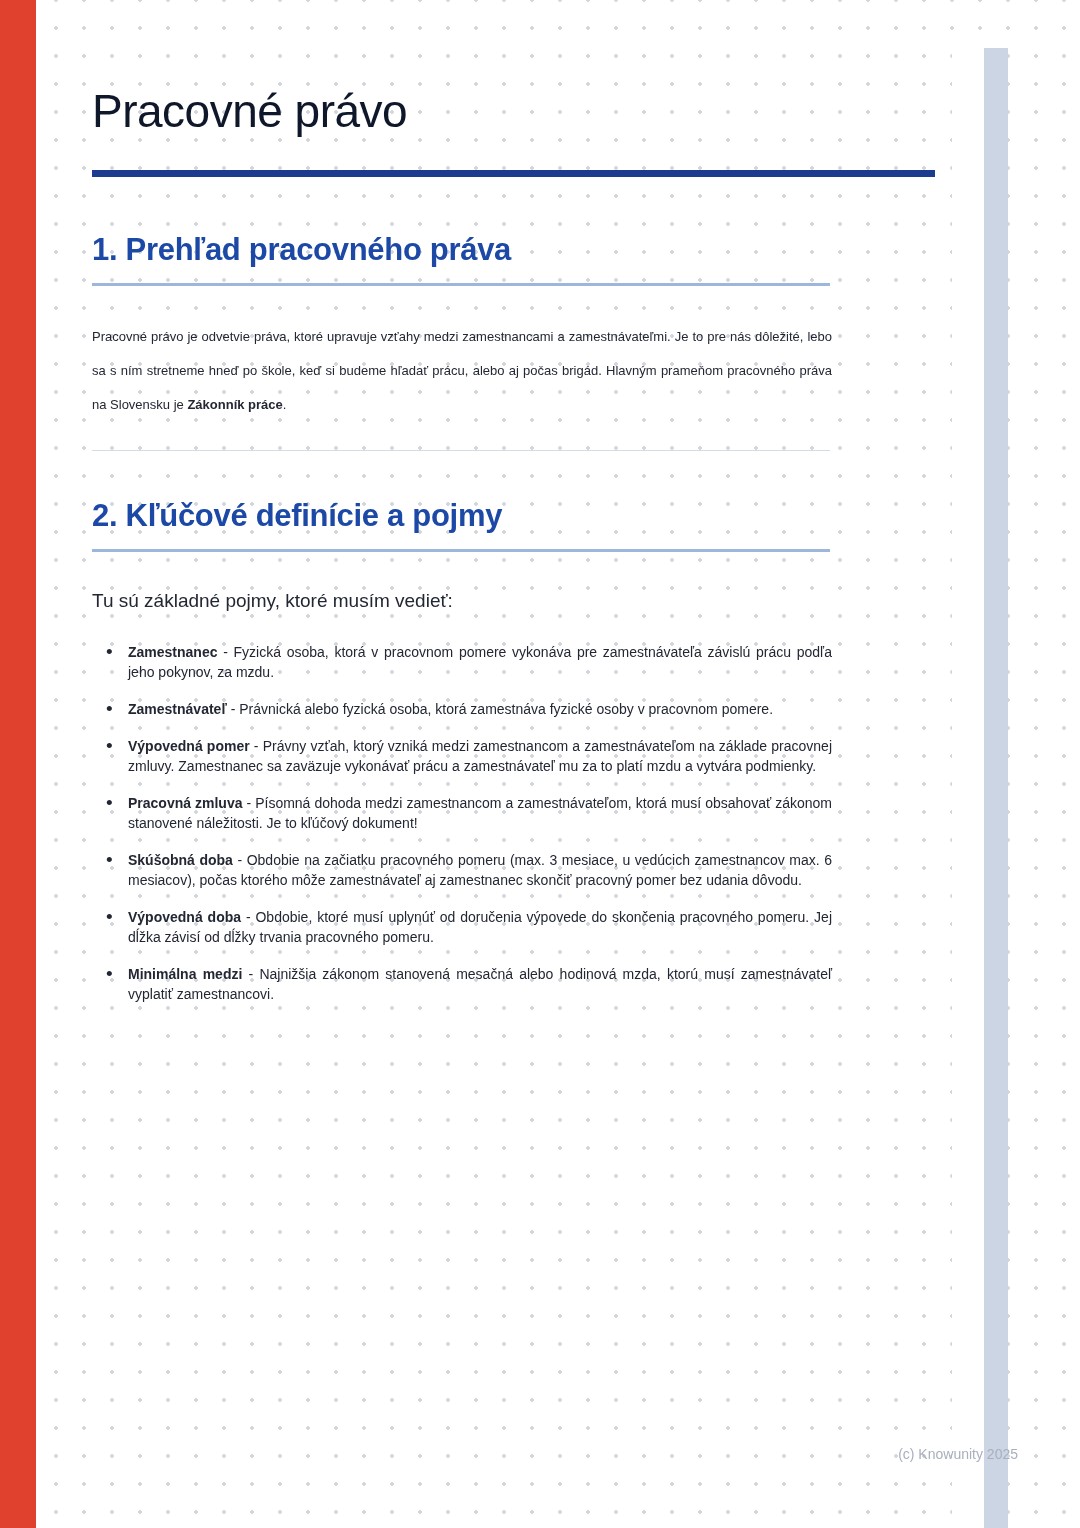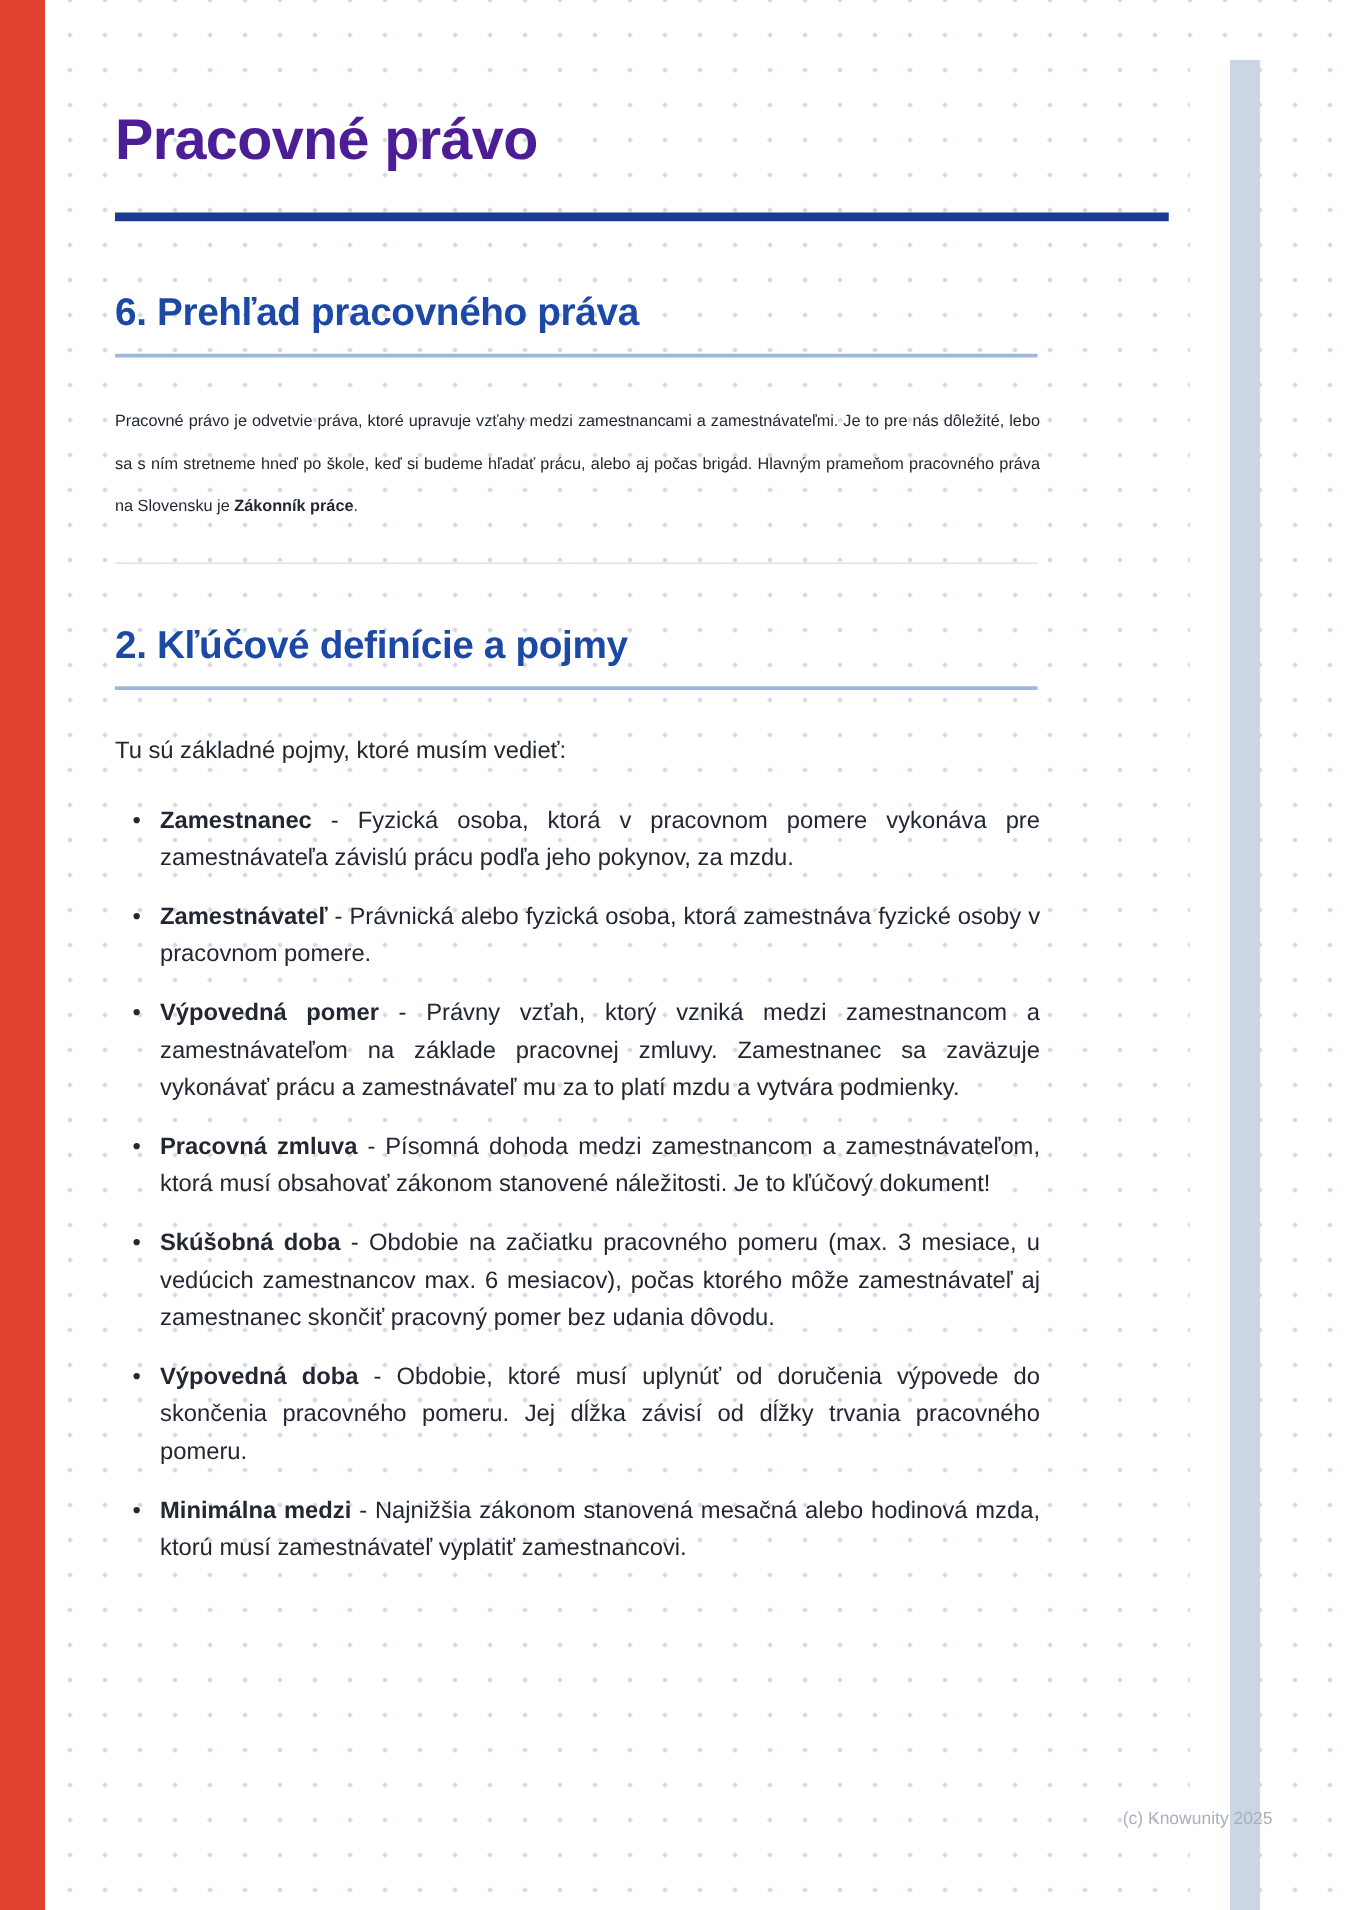--- a/index.html
+++ b/index.html
@@ -40,23 +40,23 @@
   .content {
     position: absolute;
     left: 92px; top: 84px;
     width: 740px;
     z-index: 2;
   }
   h1.page-title {
     margin: 0 0 32px 0;
     font-size: 46px;
     line-height: 54px;
-    font-weight: 700;
+    font-weight: 400;
     letter-spacing: -0.5px;
-    color: #4c1d95;
+    color: #0f172a;
   }
   .title-rule {
     width: 843px;
     height: 7px;
     background: #1c3d8f;
     margin: 0 0 54px 0;
   }
   h2.section-heading {
     margin: 0 0 14px 0;
     font-size: 31px;
@@ -90,22 +90,22 @@
   }
   ul.terms {
     list-style: none;
     margin: 0;
     padding: 0 0 0 14px;
   }
   ul.terms li {
     position: relative;
     padding-left: 22px;
     margin: 17px 0 14px 0;
-    font-size: 19px;
-    line-height: 30px;
+    font-size: 14px;
+    line-height: 20px;
     text-align: justify;
   }
   ul.terms li::before {
     content: "\2022";
     position: absolute;
     left: 0;
     top: 0;
     font-size: 19px;
     color: #222733;
   }
@@ -124,21 +124,21 @@
 
 <div class="red-stripe"></div>
 <div class="right-gap"></div>
 <div class="right-stripe"></div>
 
 <div class="content">
 
   <h1 class="page-title">Pracovné právo</h1>
   <div class="title-rule"></div>
 
-  <h2 class="section-heading">6. Prehľad pracovného práva</h2>
+  <h2 class="section-heading">1. Prehľad pracovného práva</h2>
   <div class="section-rule"></div>
 
   <p class="para"><span>Pracovné právo je odvetvie práva, ktoré upravuje vzťahy medzi zamestnancami a zamestnávateľmi. Je to pre nás dôležité, lebo sa s ním stretneme hneď po škole, keď si budeme hľadať prácu, alebo aj počas brigád. Hlavným prameňom pracovného práva na Slovensku je </span><strong>Zákonník práce</strong><span>.</span></p>
 
   <hr class="divider">
 
   <h2 class="section-heading">2. Kľúčové definície a pojmy</h2>
   <div class="section-rule"></div>
 
   <p class="intro">Tu sú základné pojmy, ktoré musím vedieť:</p>

